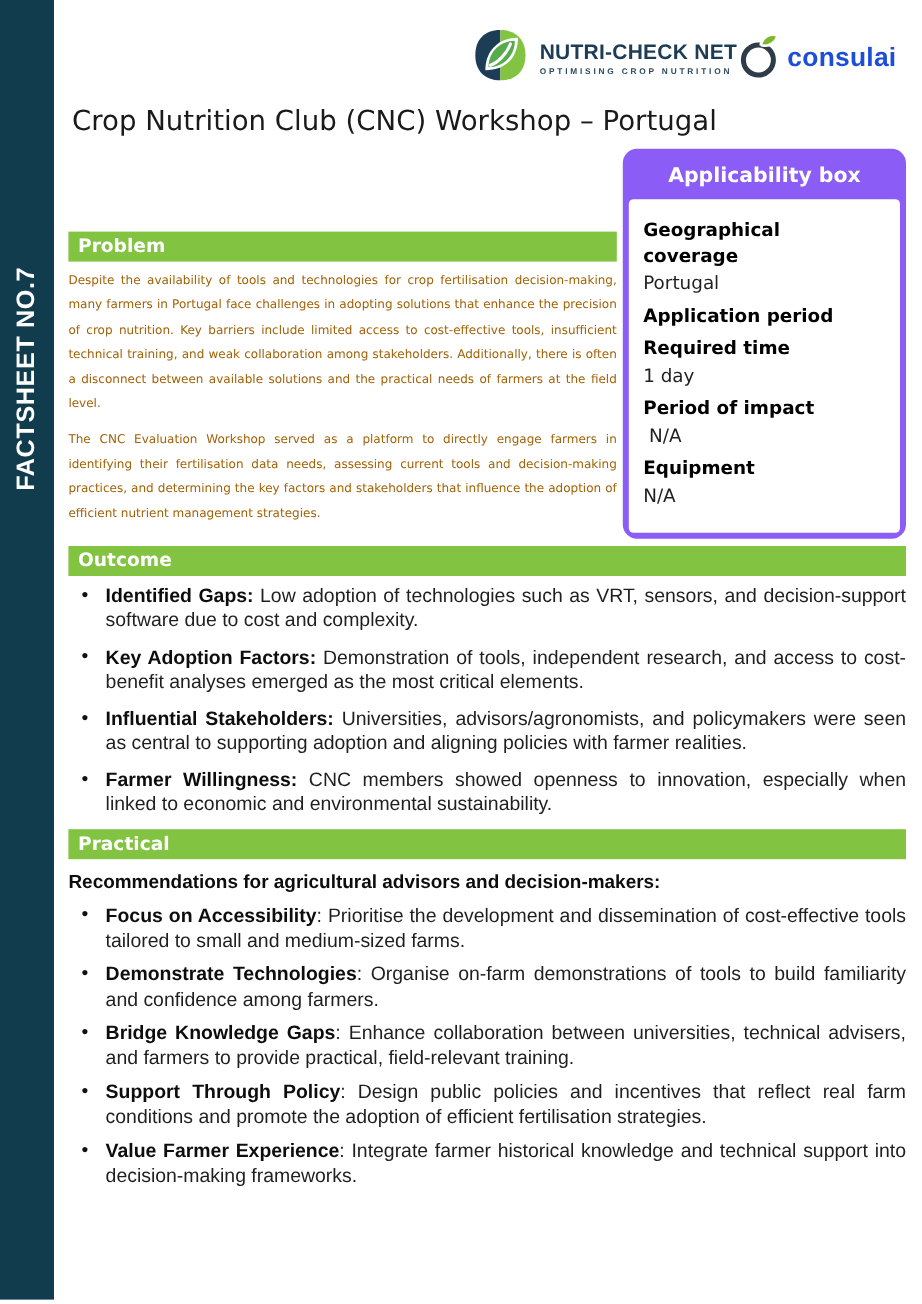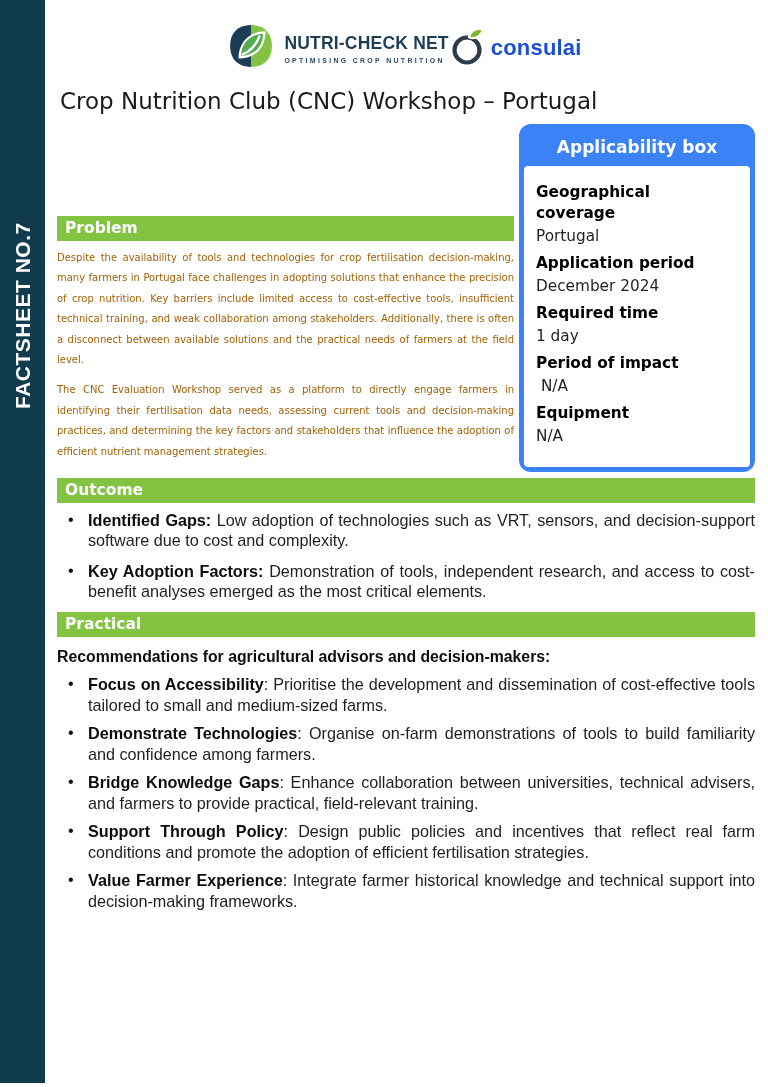--- a/index.html
+++ b/index.html
@@ -10,21 +10,21 @@
   .sidebar{position:absolute;left:0;top:0;width:45px;height:1083px;background:#103c4d;}
   .sidebar-label{position:absolute;left:0;top:136px;width:45px;height:360px;
         display:flex;align-items:center;justify-content:center;
         writing-mode:vertical-rl;transform:rotate(180deg);
         color:#fff;font-weight:bold;font-size:21px;letter-spacing:.5px;
         font-family:"Liberation Sans",sans-serif;white-space:nowrap;}
 
   .content{position:absolute;left:57px;top:0;width:698px;}
 
   
-  .header-row{display:flex;justify-content:center;align-items:center;margin-top:22px;height:52px;}
+  .header-row{display:flex;justify-content:flex-end;align-items:center;margin-top:22px;height:52px;}
   .brand{display:flex;align-items:center;gap:10px;margin-left:6px;}
   .brand-name{font-family:"Liberation Sans",sans-serif;font-weight:bold;font-size:17.5px;
         color:#1d3d57;letter-spacing:.2px;}
   .brand-tagline{font-family:"Liberation Sans",sans-serif;font-size:6.9px;font-weight:bold;
         color:#2a4a60;letter-spacing:2.35px;margin-top:3px;}
   .partner{display:flex;align-items:center;gap:4px;margin-right:8px;}
   .partner-name{font-family:Liberation Sans, sans-serif;font-weight:bold;font-size:22px;
         color:#1d4ed8;letter-spacing:.2px;}
 
   .page-title{font-size:23px;color:#1a1a1a;font-weight:400;margin:13px 0 0 3px;line-height:28px;}
@@ -45,21 +45,21 @@
   ul.bullets{margin:7px 0 0 0;padding:0;list-style:none;}
   ul.bullets li{position:relative;margin:0 0 11px 0;padding-left:31px;text-align:justify;
         font-family:"Liberation Sans",sans-serif;font-size:16.2px;line-height:20px;color:#1f1f1f;}
   ul.bullets li::before{content:"\2022";position:absolute;left:11px;top:-1px;color:#111;}
   ul.bullets.tight li{margin-bottom:7px;line-height:21px;}
   .bl{font-weight:bold;color:#0d0d0d;}
   .intro{font-family:"Liberation Sans",sans-serif;font-weight:bold;font-size:15.8px;
         color:#0d0d0d;margin-top:9px;line-height:21px;}
 
   
-  .app-box{background:#3b82f6;border-radius:12px;padding:5px;box-sizing:border-box;}
+  .app-box{background:#8b5cf6;border-radius:12px;padding:5px;box-sizing:border-box;}
   .app-box-header{color:#fff;font-weight:bold;font-size:17px;text-align:center;
         padding:8px 0 9px;}
   .app-box-body{background:#fff;border-radius:4px;padding:14px 25px 20px 12px;min-height:240px;}
   .app-label{font-weight:bold;font-size:15.3px;color:#000;margin-top:6px;line-height:21px;}
   .app-label:first-child{margin-top:2px;}
   .app-value{font-size:15.3px;color:#1f1f1f;margin-top:2px;line-height:21px;white-space:pre-wrap;}
 </style>
 </head>
 <body>
 
@@ -108,37 +108,38 @@
         <p class="para">The CNC Evaluation Workshop served as a platform to directly engage farmers in identifying their fertilisation data needs, assessing current tools and decision-making practices, and determining the key factors and stakeholders that influence the adoption of efficient nutrient management strategies.</p>
       </div>
 
       <div class="right-col">
         <div class="app-box">
           <div class="app-box-header">Applicability box</div>
           <div class="app-box-body">
             <div class="app-label">Geographical coverage</div>
             <div class="app-value">Portugal</div>
             <div class="app-label">Application period</div>
-            <div class="app-value">December 2024</div>
             <div class="app-label">Required time</div>
             <div class="app-value">1 day</div>
             <div class="app-label">Period of impact</div>
             <div class="app-value"> N/A</div>
             <div class="app-label">Equipment</div>
             <div class="app-value">N/A</div>
           </div>
         </div>
       </div>
     </div>
 
     <div class="full-sec">
       <div class="sec-bar">Outcome</div>
       <ul class="bullets">
         <li><span class="bl">Identified Gaps:</span> <span>Low adoption of technologies such as VRT, sensors, and decision-support software due to cost and complexity.</span></li>
         <li><span class="bl">Key Adoption Factors:</span> <span>Demonstration of tools, independent research, and access to cost-benefit analyses emerged as the most critical elements.</span></li>
+        <li><span class="bl">Influential Stakeholders:</span> <span>Universities, advisors/agronomists, and policymakers were seen as central to supporting adoption and aligning policies with farmer realities.</span></li>
+        <li><span class="bl">Farmer Willingness:</span> <span>CNC members showed openness to innovation, especially when linked to economic and environmental sustainability.</span></li>
       </ul>
     </div>
 
     <div class="full-sec">
       <div class="sec-bar">Practical</div>
       <div class="intro">Recommendations for agricultural advisors and decision-makers:</div>
       <ul class="bullets tight">
         <li><span class="bl">Focus on Accessibility</span><span>: Prioritise the development and dissemination of cost-effective tools tailored to small and medium-sized farms.</span></li>
         <li><span class="bl">Demonstrate Technologies</span><span>: Organise on-farm demonstrations of tools to build familiarity and confidence among farmers.</span></li>
         <li><span class="bl">Bridge Knowledge Gaps</span><span>: Enhance collaboration between universities, technical advisers, and farmers to provide practical, field-relevant training.</span></li>

